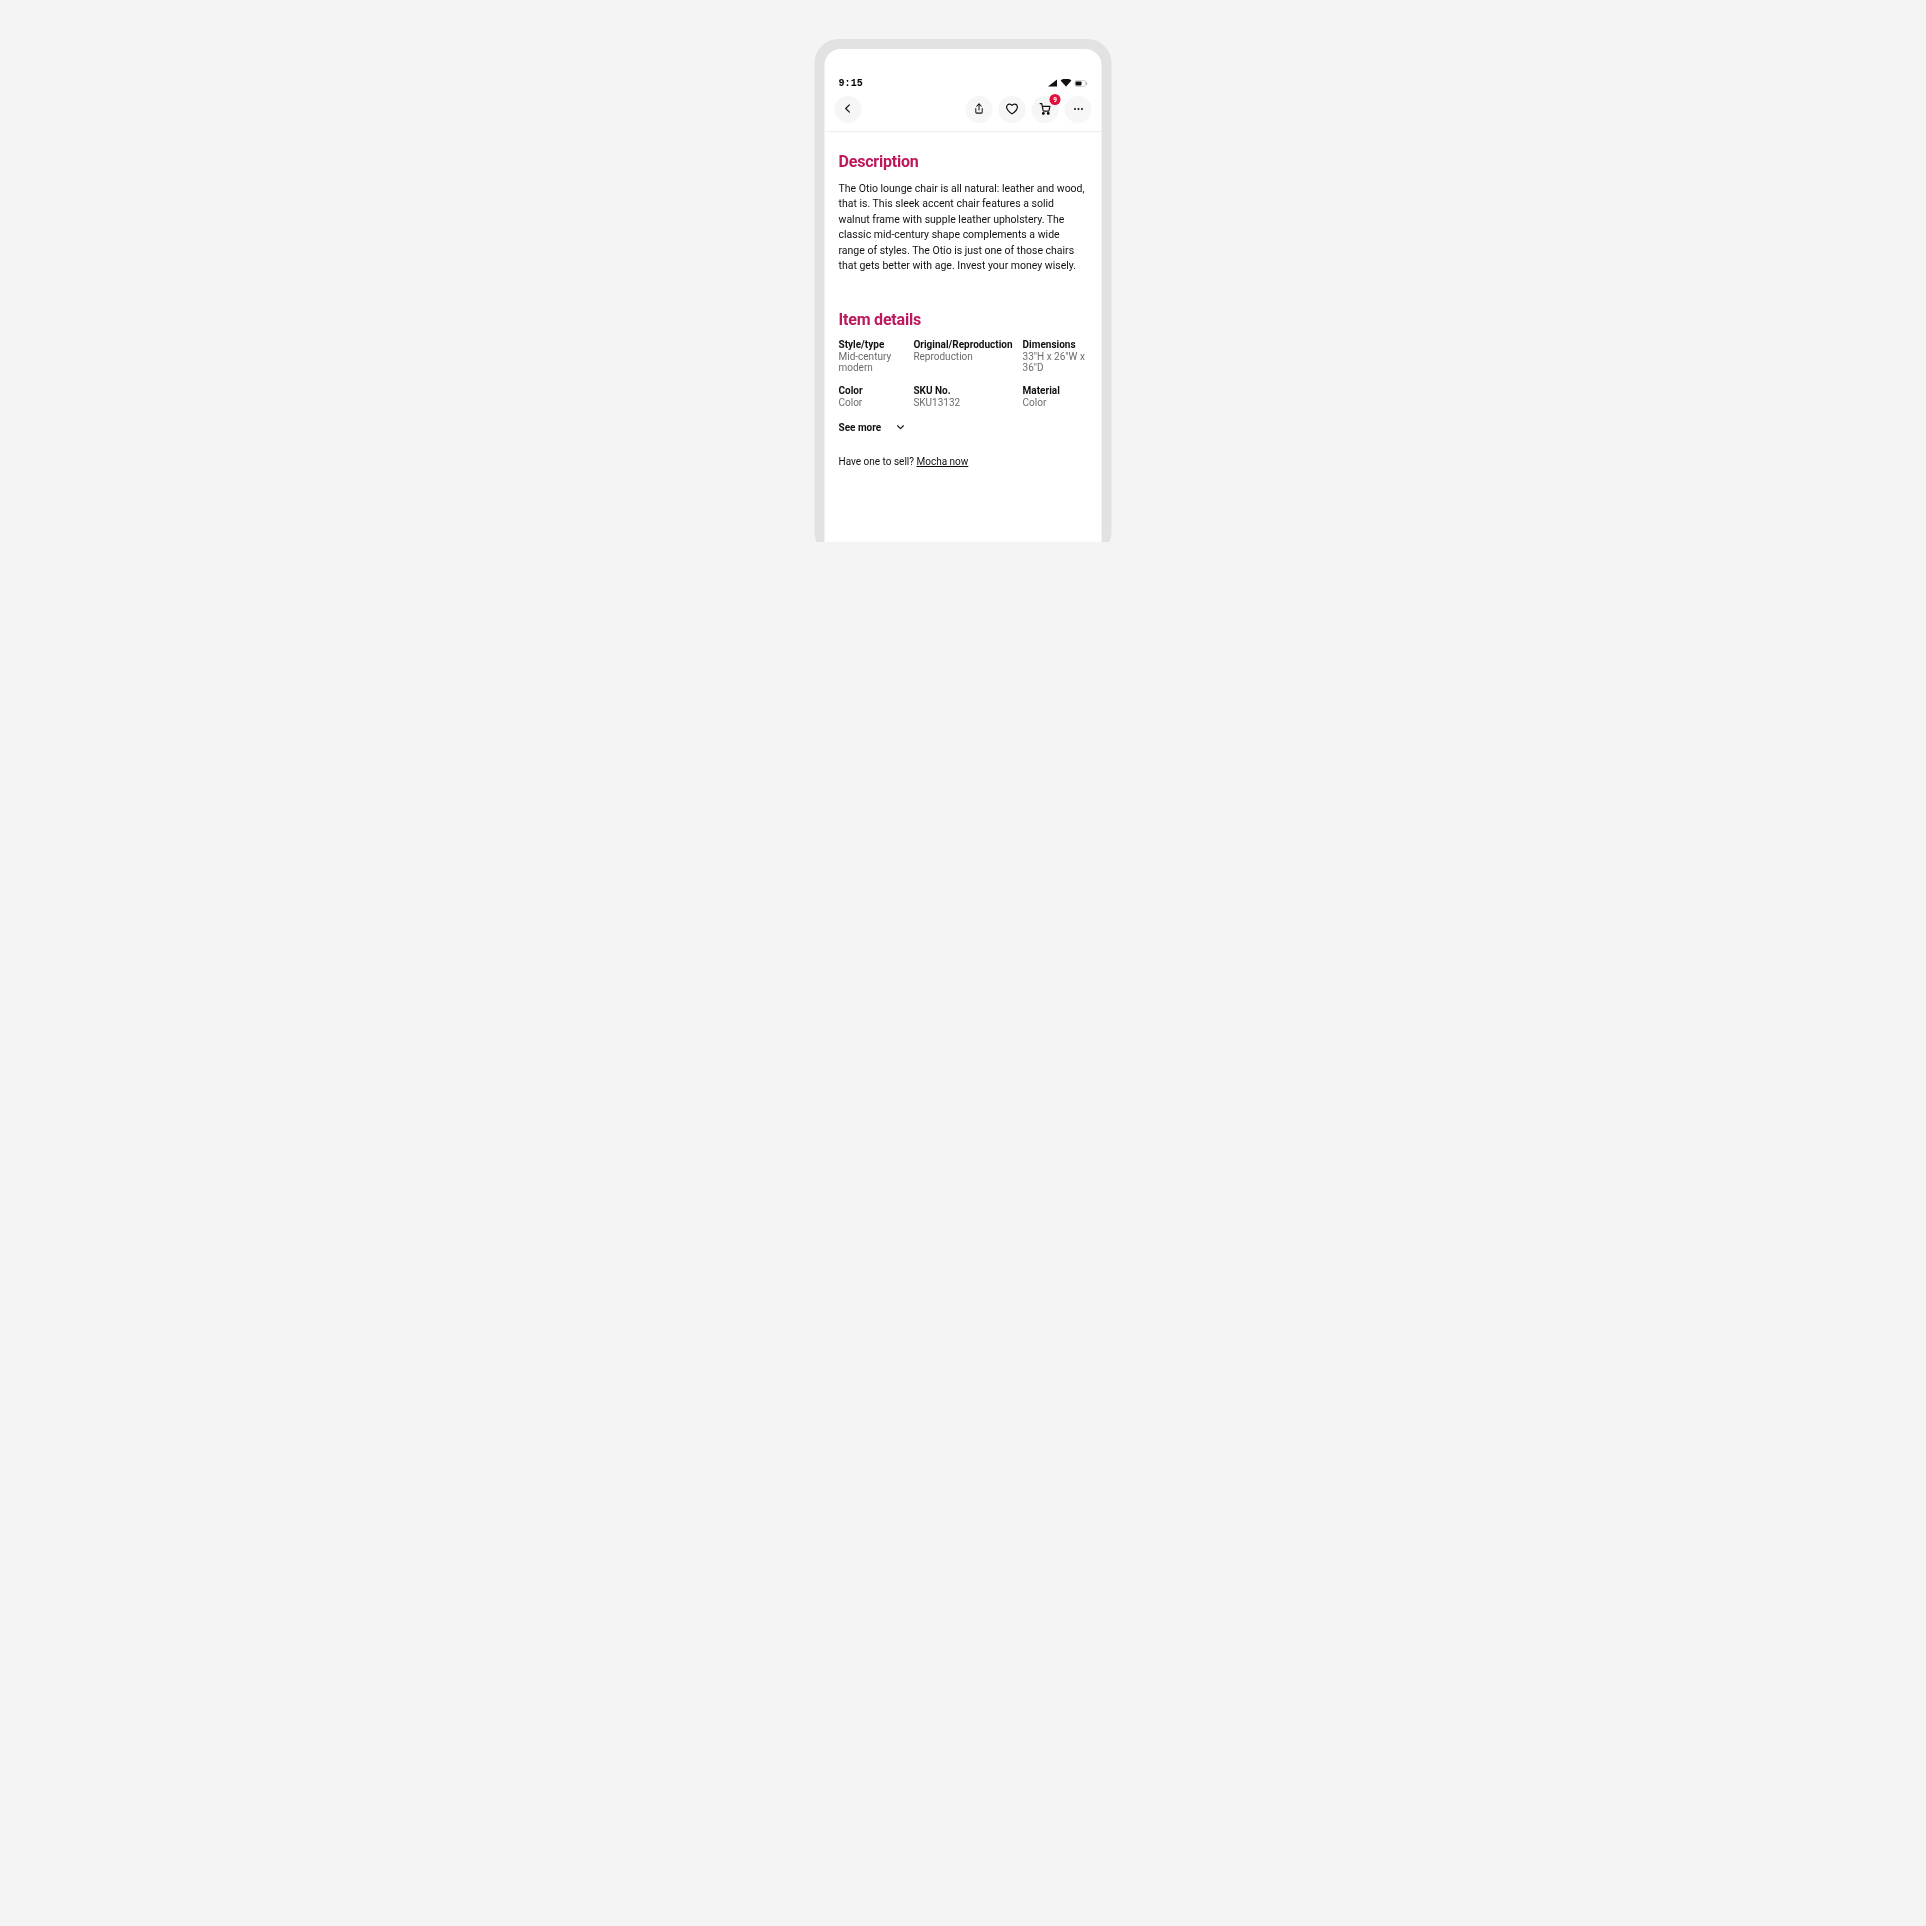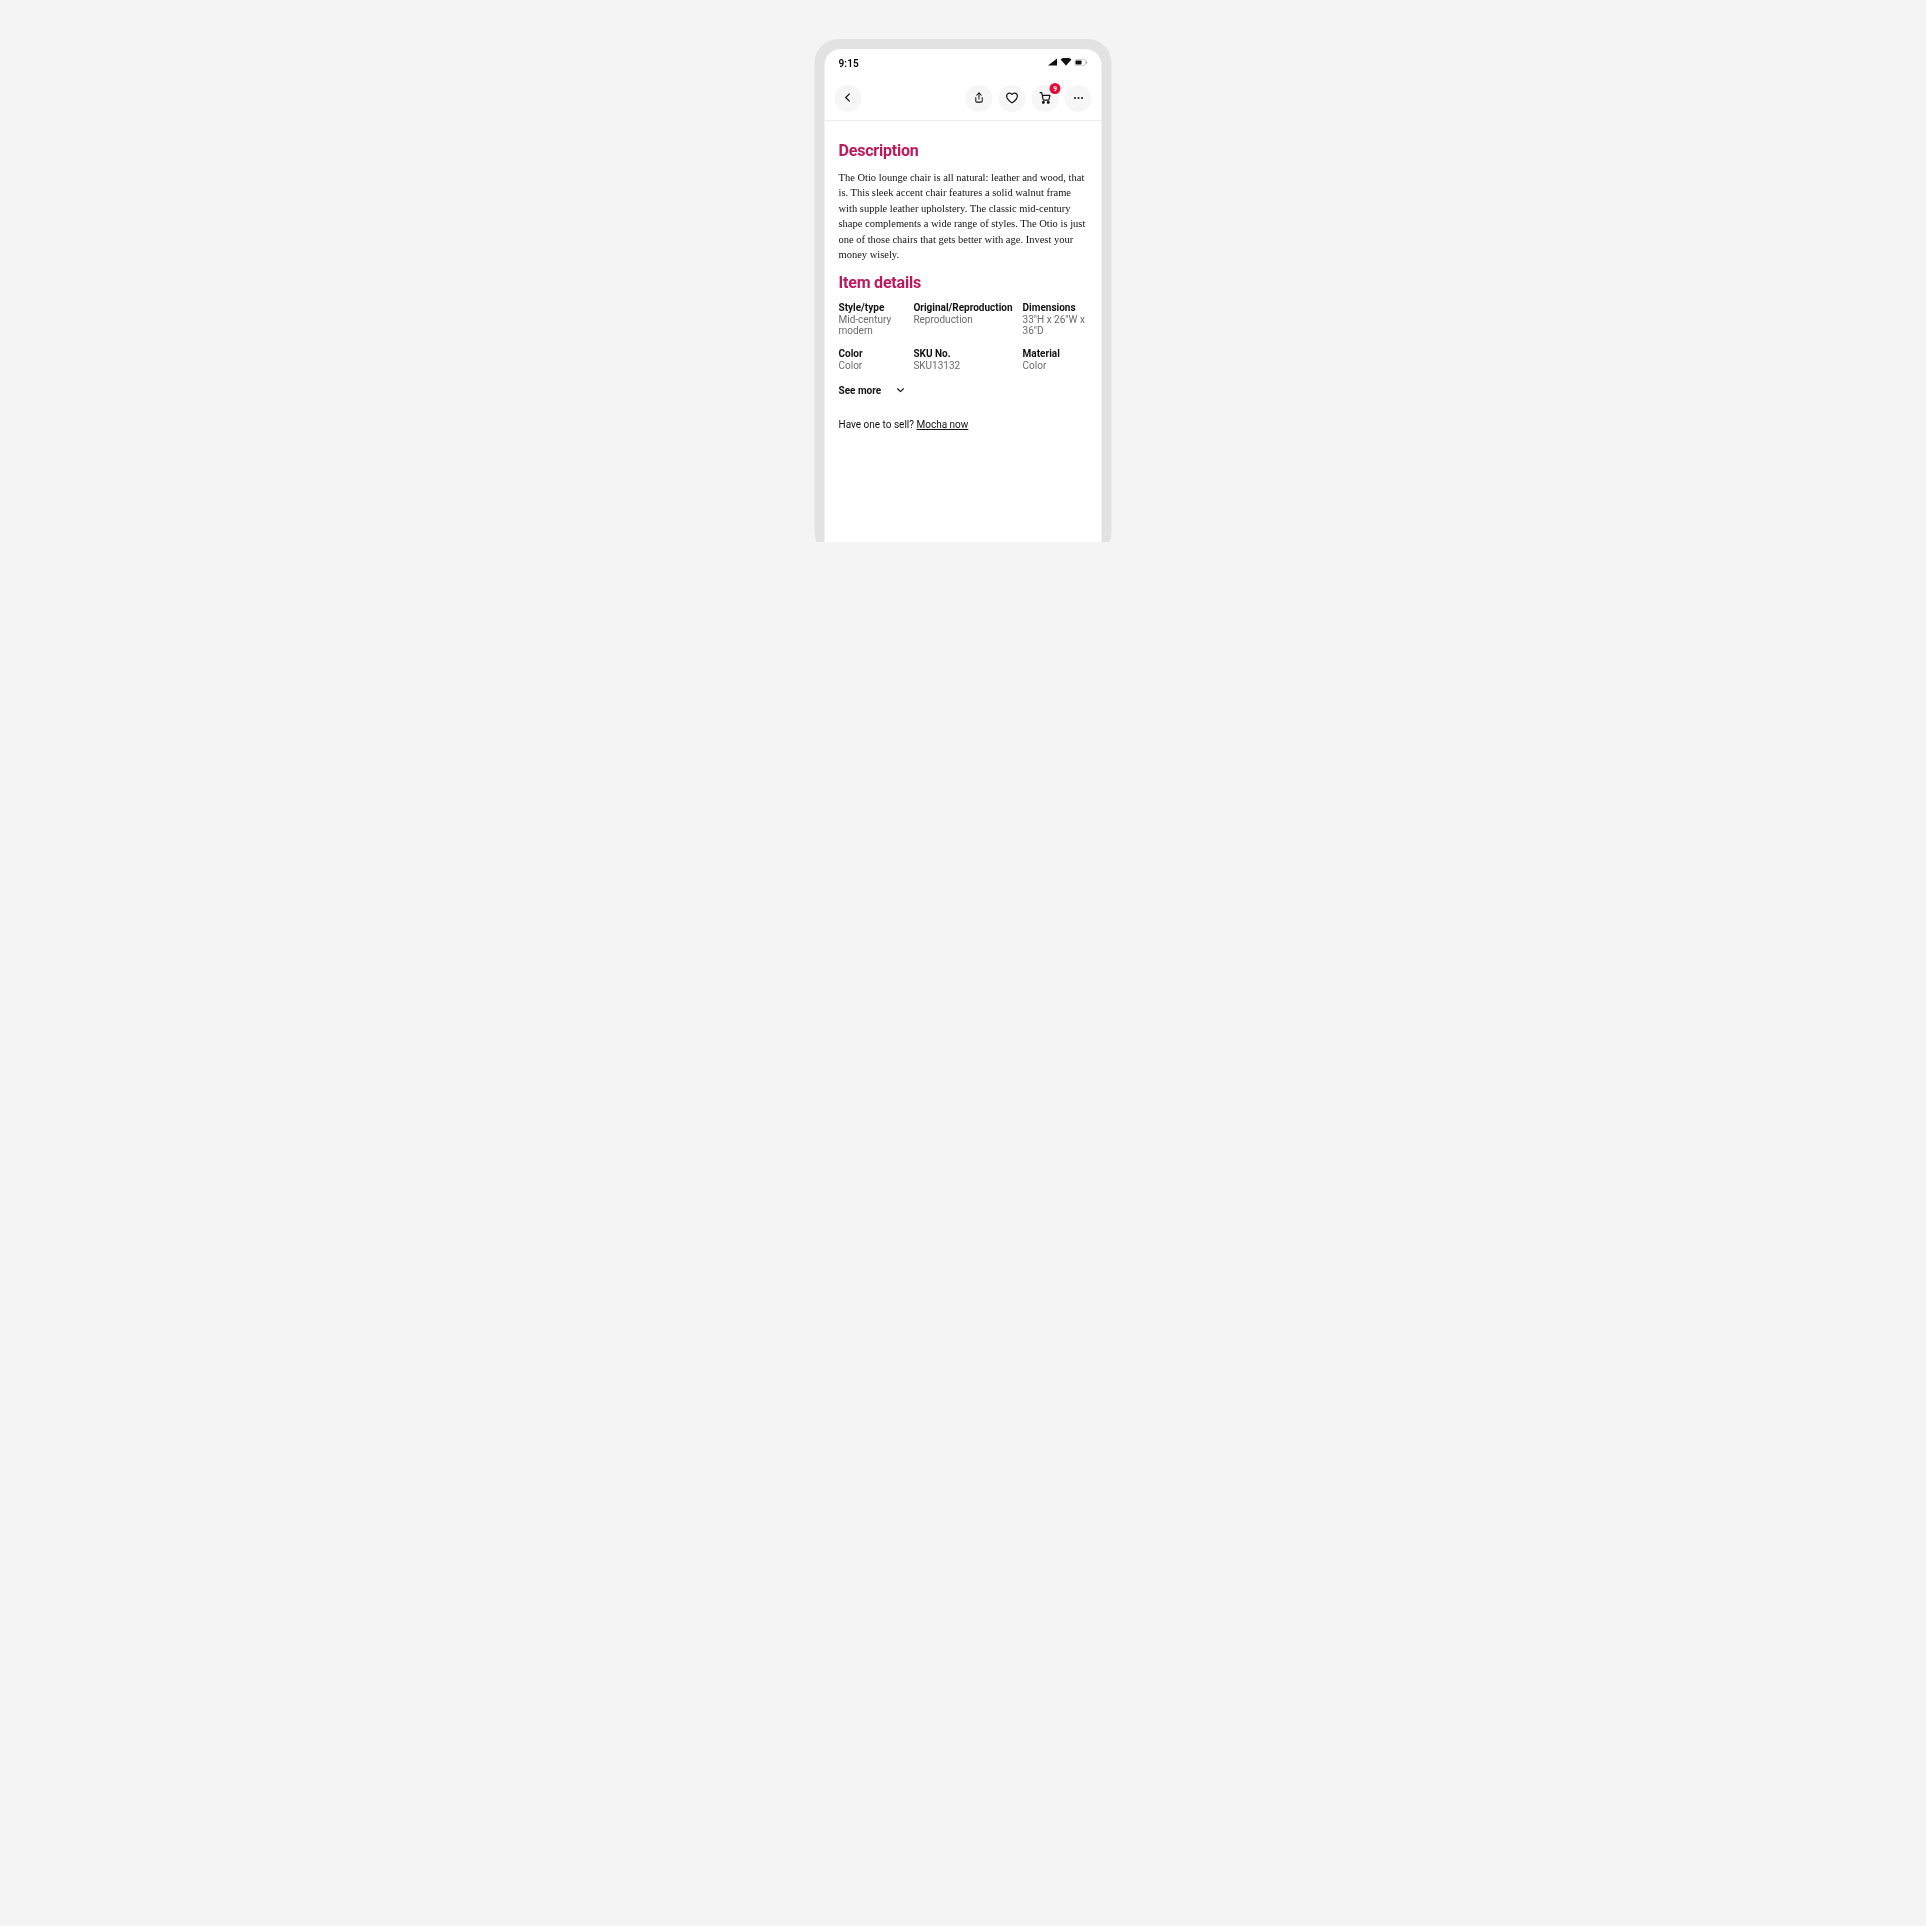--- a/index.html
+++ b/index.html
@@ -32,24 +32,25 @@
   .screen {
     background: #ffffff;
     border-radius: 16px 16px 0 0;
     overflow: hidden;
     height: 497px;
   }
   
   .status-bar {
     height: 20px;
     display: flex;
-    align-items: flex-start;
+    align-items: flex-end;
     justify-content: space-between;
     padding: 0 14px;
-    margin-top: 9px;
+    margin-top: 20px;
+    font-family: Liberation Mono, monospace;
   }
   .status-time {
     font-size: 10px;
     font-weight: 600;
     letter-spacing: 0.1px;
   }
   .status-icons {
     display: flex;
     align-items: center;
     gap: 3px;
@@ -107,22 +108,21 @@
     font-size: 16px;
     font-weight: 700;
     color: #be185d;
     margin-bottom: 10px;
     letter-spacing: -0.2px;
   }
   .description-text {
     font-size: 10.5px;
     line-height: 1.48;
     color: #111;
-    margin-bottom: 10px;
-    font-family: Liberation Serif, serif;
+    margin-bottom: 36px;
   }
   .details-grid {
     display: grid;
     grid-template-columns: 1fr 1fr 1fr;
     column-gap: 10px;
     row-gap: 12px;
     margin-bottom: 14px;
   }
   .detail-item .label {
     font-size: 10px;

